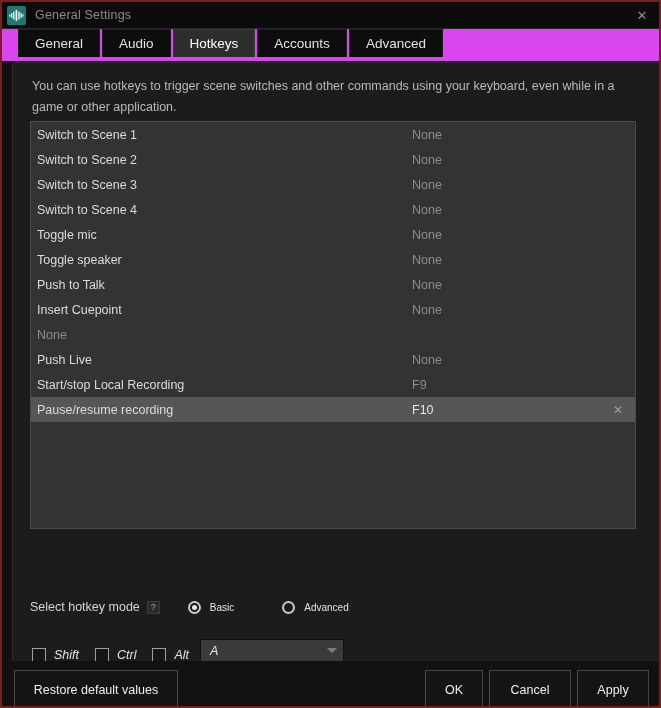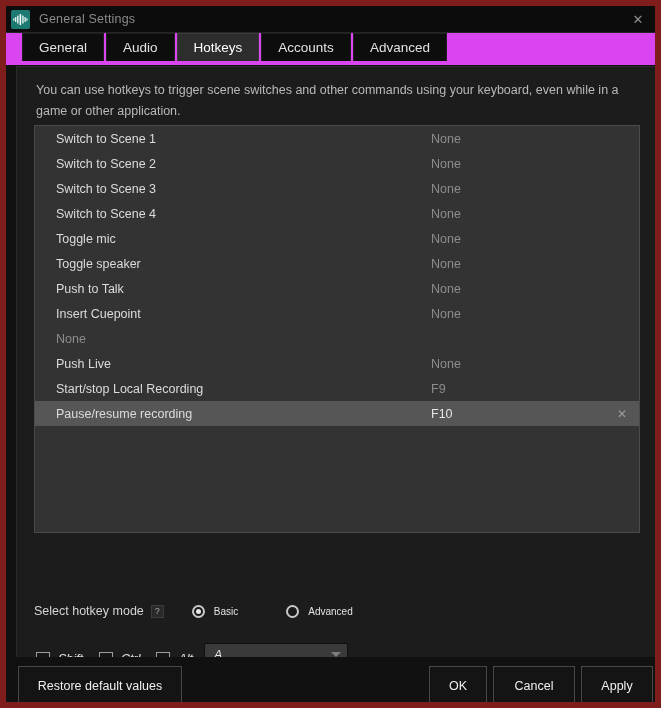--- a/index.html
+++ b/index.html
@@ -10,21 +10,21 @@
   body {
     font-family: "Liberation Sans", sans-serif;
     -webkit-font-smoothing: antialiased;
   }
   #app {
     position: relative;
     width: 661px;
     height: 708px;
     background: #111111;
     box-sizing: border-box;
-    border: 6px solid #7f1d1d;
+    border: 2px solid #7f1d1d;
     overflow: hidden;
   }
 
   
   .titlebar {
     position: relative;
     height: 27px;
     background: #0c0c0c;
     border-bottom: 1px solid #262626;
     display: flex;
@@ -128,21 +128,21 @@
     background: #333333;
     border: 1px solid #4a4a4a;
     box-sizing: border-box;
     overflow: hidden;
   }
   .hk-row {
     position: relative;
     height: 25px;
     display: flex;
     align-items: center;
-    padding-left: 21px;
+    padding-left: 6px;
     box-sizing: border-box;
     cursor: pointer;
   }
   .hk-row.selected { background: #565656; }
   .hk-name {
     font-size: 12.5px;
     color: #dcdcdc;
     width: 375px;
     flex: 0 0 auto;
     white-space: nowrap;

